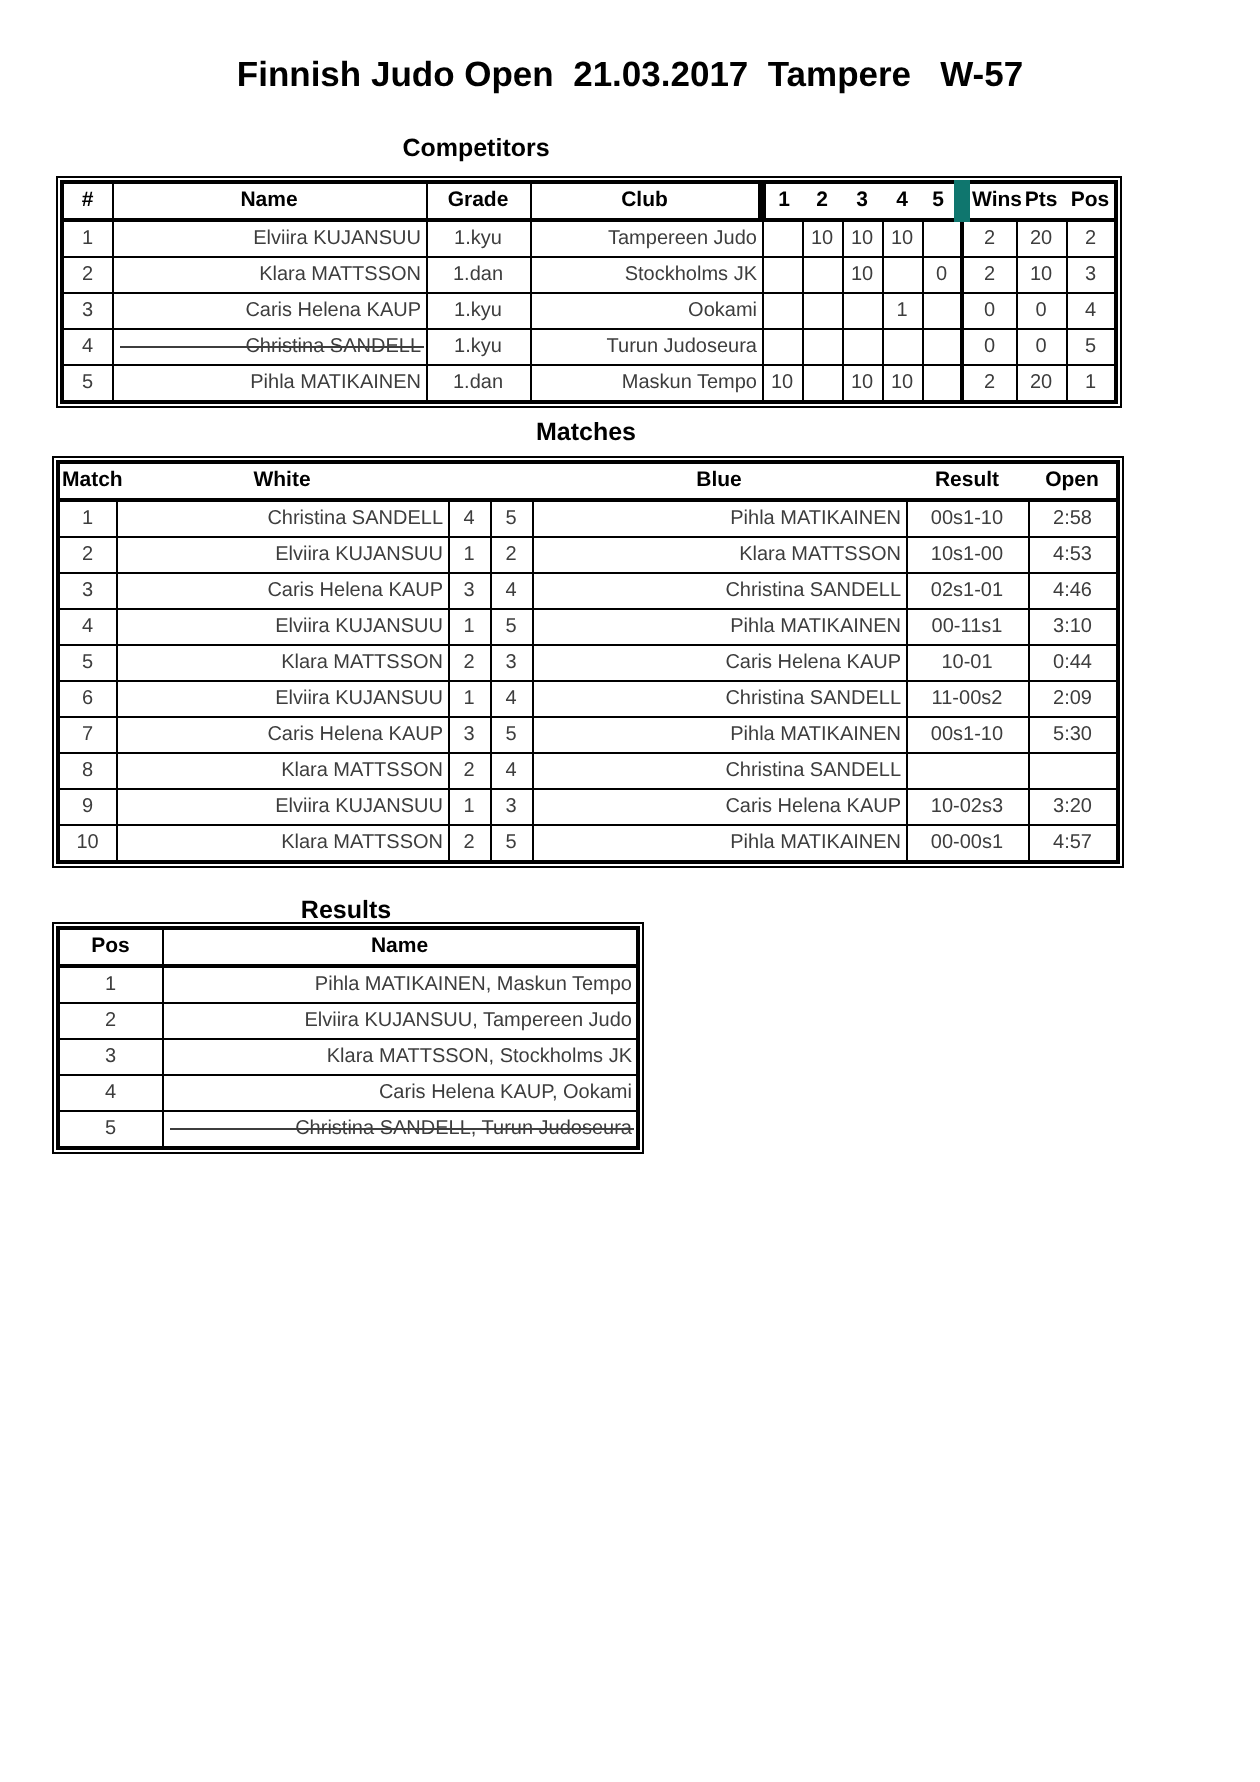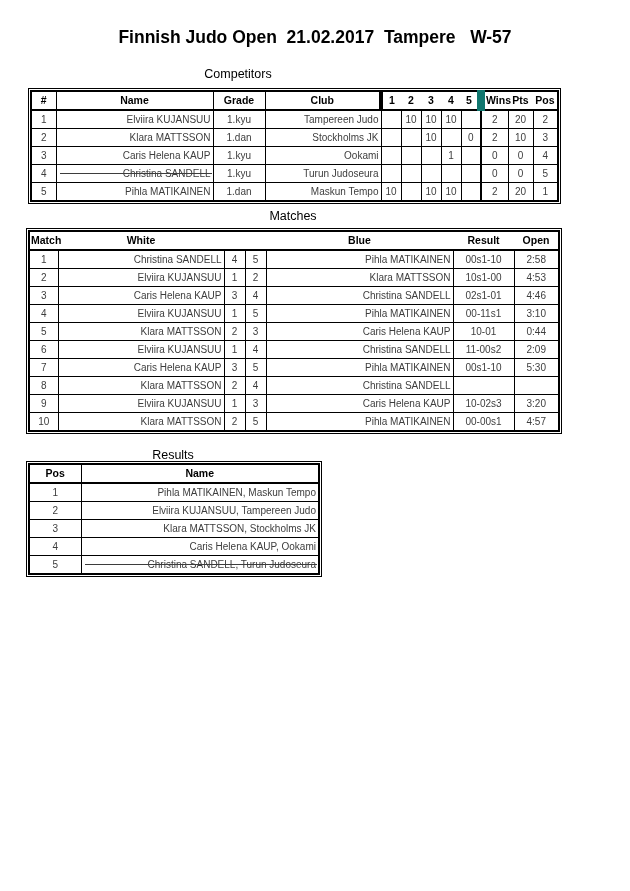--- a/index.html
+++ b/index.html
@@ -5,21 +5,21 @@
   * { box-sizing: border-box; }
   html,body { margin:0; padding:0; background:#fff; }
   body { width:630px; height:891px; font-family:"Liberation Sans", sans-serif; }
   .page { position:relative; width:630px; height:891px; background:#fff; overflow:hidden; }
 
   .title { position:absolute; top:27px; left:0; width:630px; text-align:center;
            font-size:17.5px; font-weight:bold; color:#000; white-space:pre; }
   .count { position:absolute; top:52px; left:0; width:596px; text-align:right;
            font-size:11px; font-weight:bold; color:#000; }
   .sec   { position:absolute; width:200px; text-align:center; font-size:12.5px;
-           font-weight:normal; color:#000; }
+           font-weight:bold; color:#000; }
   #sec-competitors { top:67px;  left:138px; }
   #sec-matches     { top:209px; left:193px; }
   #sec-results     { top:448px; left:73px;  }
 
   table { position:absolute; border-collapse:collapse; table-layout:fixed; background:#fff;
           border:2px solid #000; box-shadow:0 0 0 1px #fff, 0 0 0 2px #000; }
   #tbl-competitors { left:30px; top:90px;  width:527px; }
   #tbl-matches     { left:28px; top:230px; width:530px; }
   #tbl-results     { left:28px; top:463px; width:290px; }
 
@@ -46,21 +46,21 @@
   
   td.struck { position:relative; }
   td.struck::after { content:""; position:absolute; left:3px; right:1px; top:50%;
                      margin-top:-0.5px; border-top:1px solid #3d3d3d; }
 </style>
 </head>
 <body>
 
 <div class="page">
 
-  <div class="title">Finnish Judo Open  21.02.2017  Tampere   W-57</div>
+  <div class="title">Finnish Judo Open  21.03.2017  Tampere   W-57</div>
 
   <div class="sec" id="sec-competitors">Competitors</div>
 
   <table id="tbl-competitors">
     <colgroup>
       <col style="width:25px">
         <col style="width:157px">
         <col style="width:52px">
         <col style="width:116px">
       <col style="width:20px">

